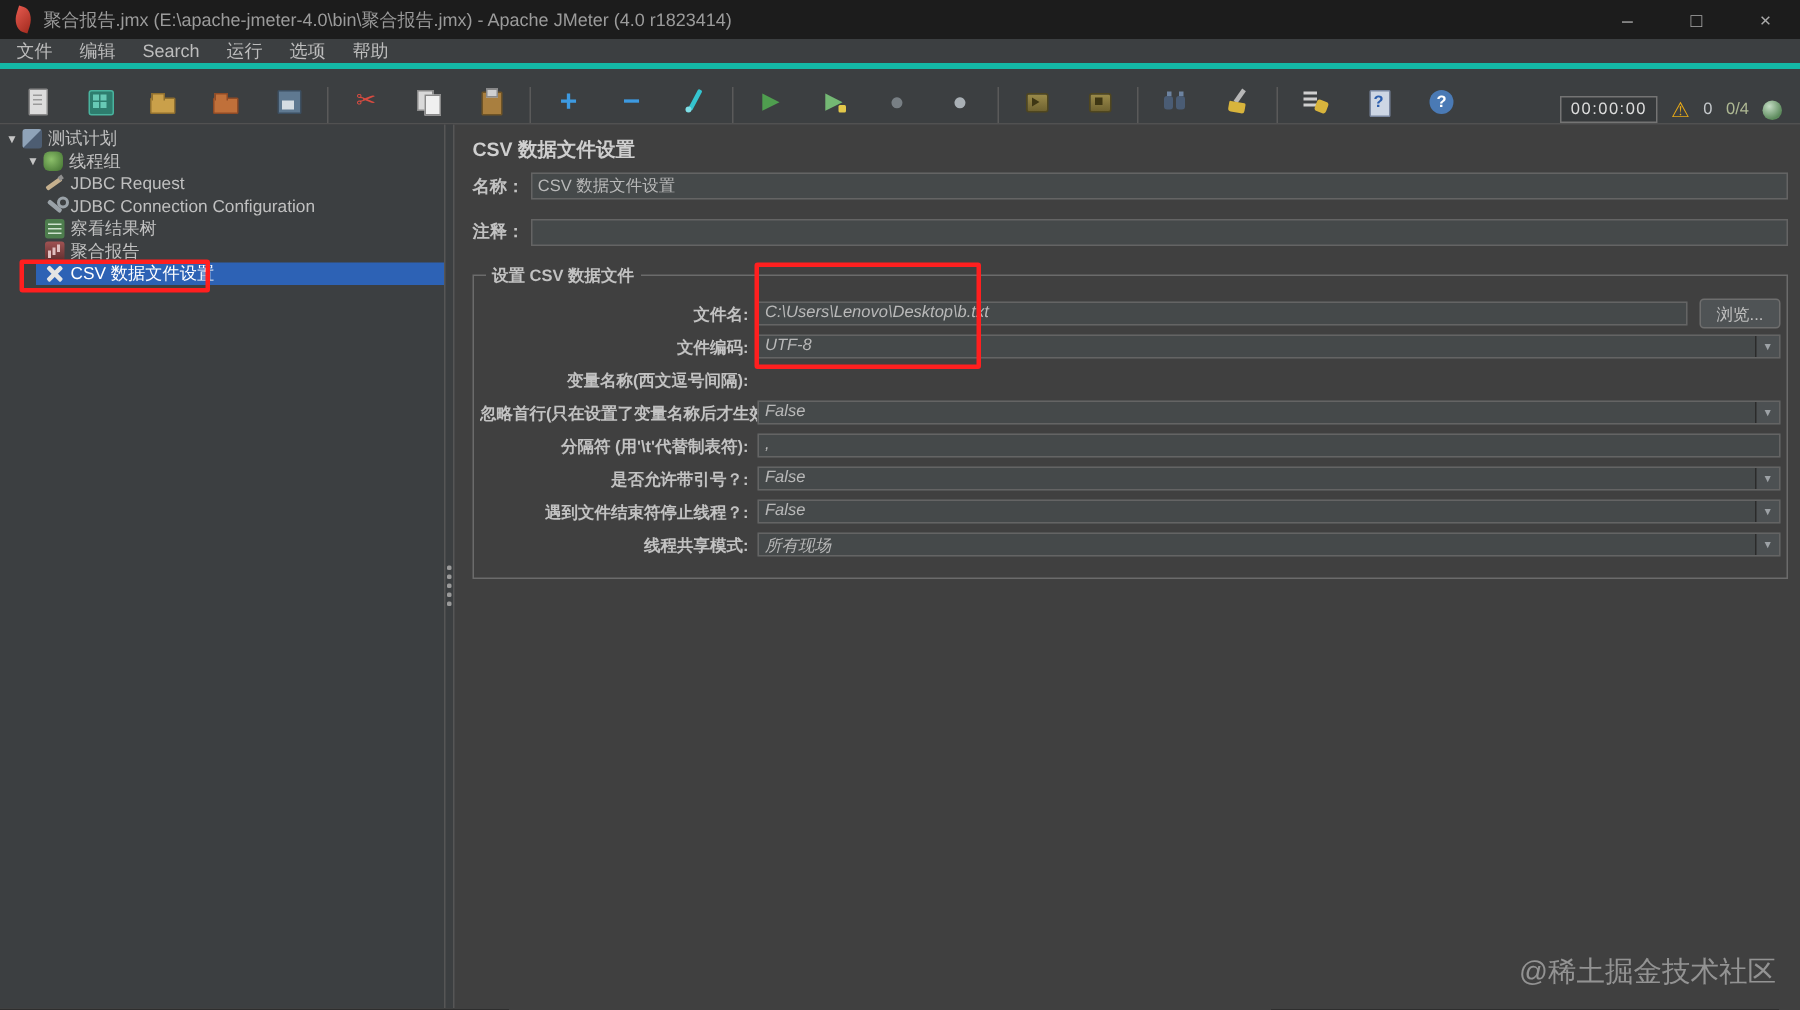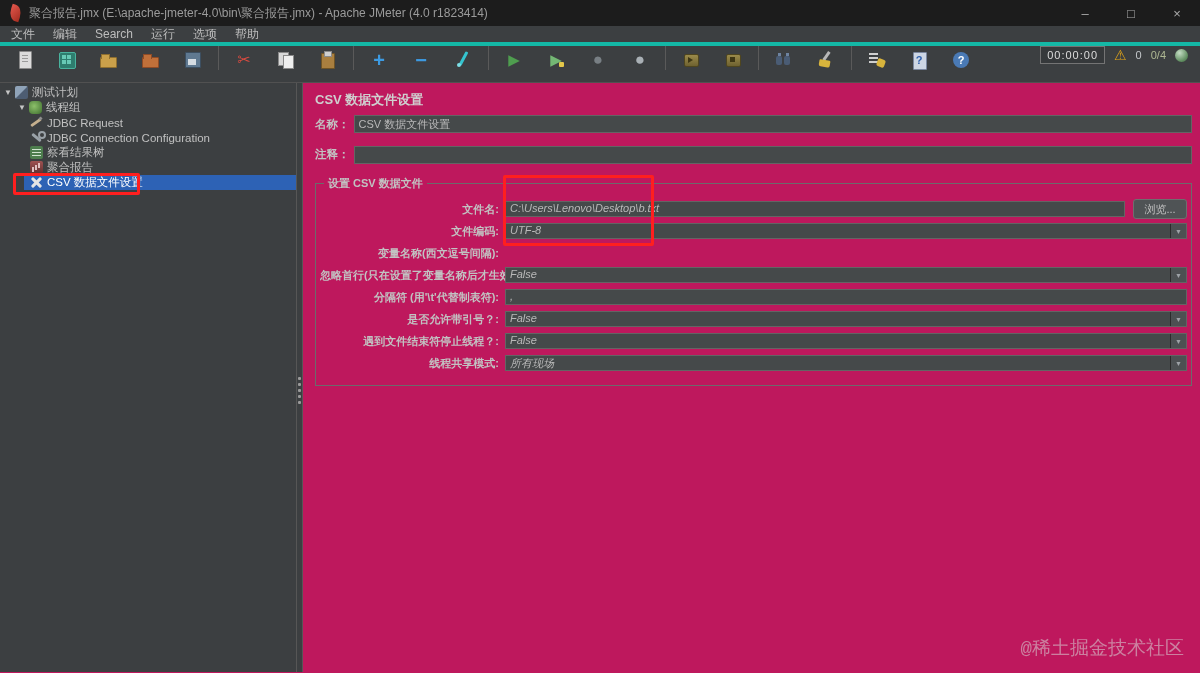--- a/index.html
+++ b/index.html
@@ -1,37 +1,37 @@
 <!DOCTYPE html>
 <html><head>
 <meta charset="utf-8">
 <style>
   * { margin:0; padding:0; box-sizing:border-box; }
   html,body { background:#222; }
   body { font-family:"Liberation Sans","DejaVu Sans",sans-serif; }
-  .app { position:relative; width:1200px; height:673px; background:#be185d; overflow:hidden;
+  .app { position:relative; width:1200px; height:673px; background:#404040; overflow:hidden;
          color:#bbbbbb; font-size:12px; }
 
   
   .titlebar { height:26px; background:#1c1c1c; display:flex; align-items:center; }
   .feather { width:11px; height:16px; margin:0 8px 0 10px; background:linear-gradient(115deg,#e2574c,#a52d21);
              border-radius:0 70% 0 70%; transform:rotate(18deg); }
   .wtitle { color:#9b9b9b; font-size:12px; white-space:nowrap; }
   .wincontrols { margin-left:auto; display:flex; height:100%; }
   .wc { width:46px; height:100%; display:flex; align-items:center; justify-content:center;
         color:#ababab; font-size:13px; cursor:pointer; }
 
   
   .menubar { height:20px; background:#3c3f41; display:flex; align-items:center; padding-left:2px;
              border-bottom:4px solid #14b8a6; }
   .menu-item { padding:2px 9px; color:#bdbdbd; cursor:pointer; font-size:12px; }
 
   
   .toolbar { height:37px; background:#3c3f41; border-bottom:1px solid #515151;
-             display:flex; align-items:flex-start; padding-left:4px; }
+             display:flex; align-items:flex-end; padding-left:4px; }
   .tb { width:28px; height:28px; margin:0 7px; background:transparent; border:none; padding:0;
         display:flex; align-items:center; justify-content:center; cursor:pointer; }
   .sep { width:1px; height:24px; background:#5a5a5a; margin:0 4px; }
   .ic { width:20px; height:20px; position:relative; display:flex; align-items:center; justify-content:center; }
   .ic::before,.ic::after { content:""; position:absolute; }
 
   .ic-new::before{left:4px;top:1px;width:11px;height:16px;background:#dcdcdc;border:1px solid #8a8a8a;border-radius:1px}
   .ic-new::after{left:7px;top:5px;width:6px;height:1px;background:#9a9a9a;box-shadow:0 3px 0 #9a9a9a,0 6px 0 #9a9a9a}
   .ic-templates::before{left:2px;top:2px;width:15px;height:15px;background:#2e7d6e;border:1px solid #49b39e;border-radius:2px}
   .ic-templates::after{left:5px;top:5px;width:4px;height:4px;background:#67c9b5;box-shadow:5px 0 0 #67c9b5,0 5px 0 #67c9b5,5px 5px 0 #67c9b5}
@@ -132,21 +132,21 @@
            font-size:7px; color:#9da2a6; background:#4c5052; border-left:1px solid #2b2b2b; cursor:pointer; }
   .browse { width:54px; height:20px; margin-left:8px; flex:none; background:#4f5355; border:1px solid #6e6e6e;
             border-radius:3px; color:#c0c0c0; font-size:11px; cursor:pointer;
             font-family:"Liberation Sans","DejaVu Sans",sans-serif; }
 
   
   .anno { position:absolute; border:3px solid #ff1f1f; border-radius:2px; pointer-events:none; z-index:5; }
   .anno-tree { left:13px; top:173px; width:127px; height:22px; }
   .anno-fields { left:503px; top:175px; width:151px; height:71px; }
   .watermark { position:absolute; right:16px; bottom:12px; font-size:19px; color:rgba(215,215,215,0.55);
-               pointer-events:none;font-family:Liberation Mono, monospace; }
+               pointer-events:none; }
 </style>
 </head>
 <body>
 
 <div class="app">
 
   <div class="titlebar">
     <span class="feather"></span>
     <span class="wtitle">聚合报告.jmx (E:\apache-jmeter-4.0\bin\聚合报告.jmx) - Apache JMeter (4.0 r1823414)</span>
     <div class="wincontrols">

